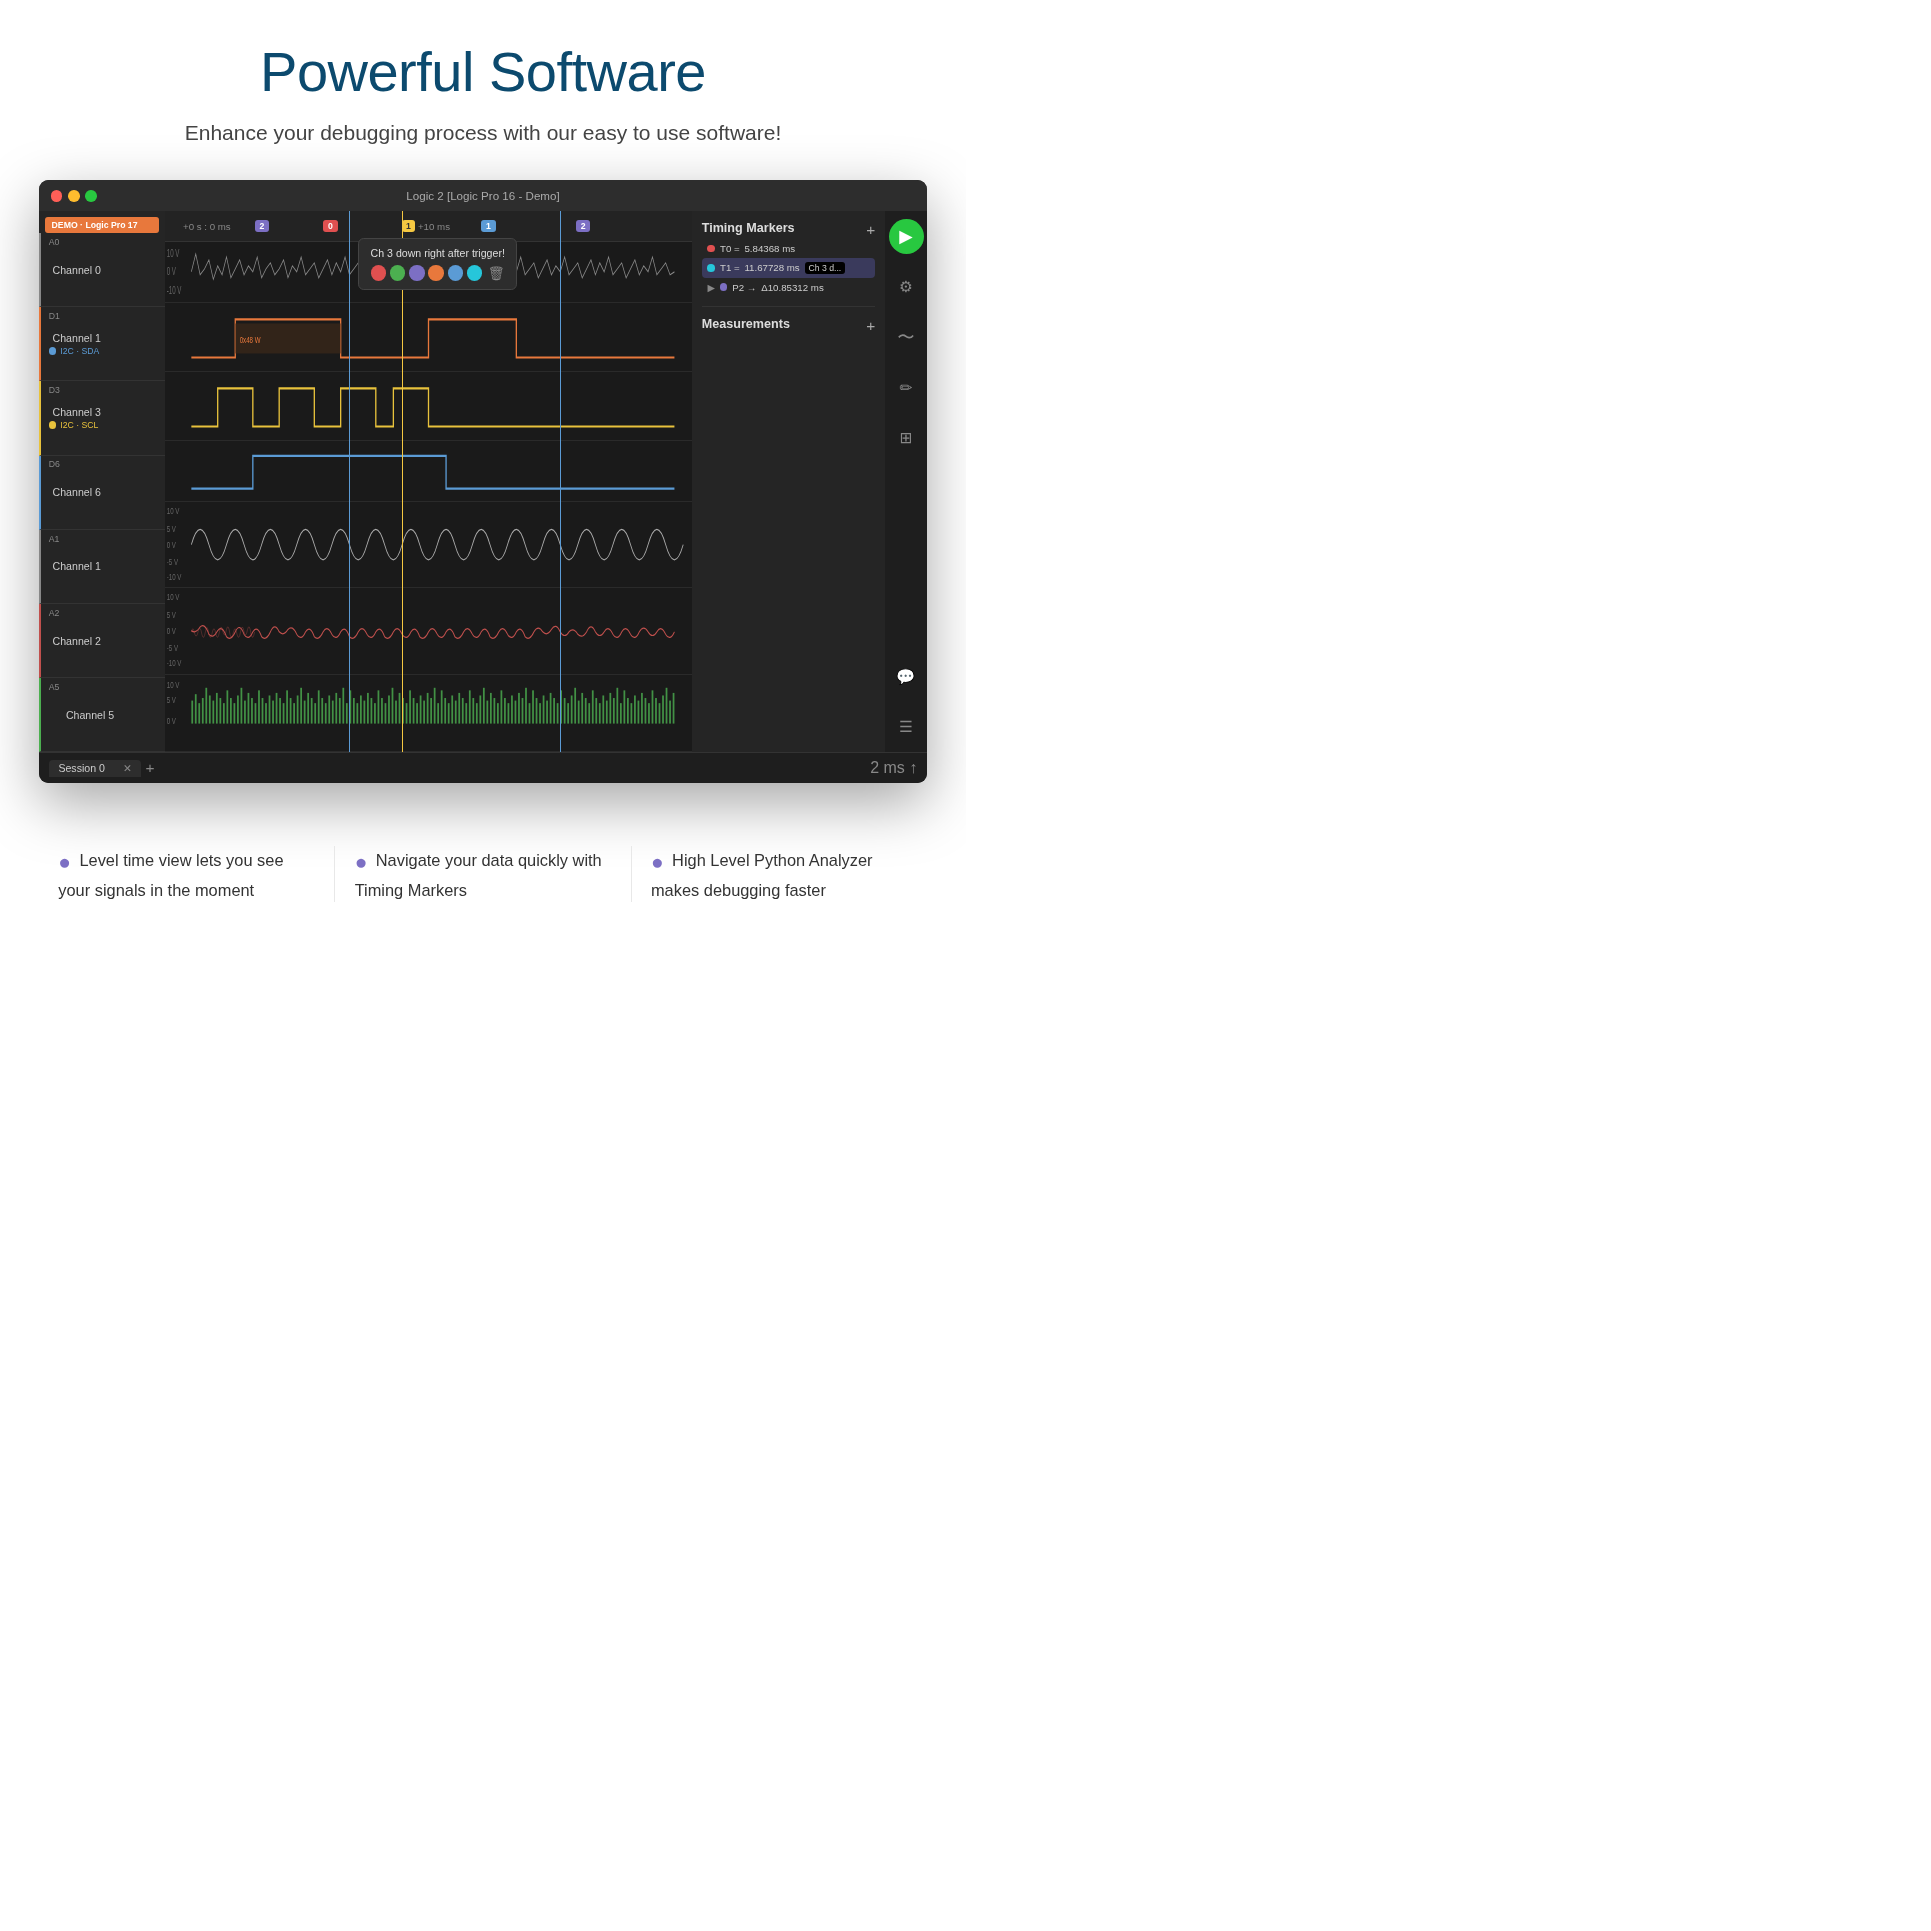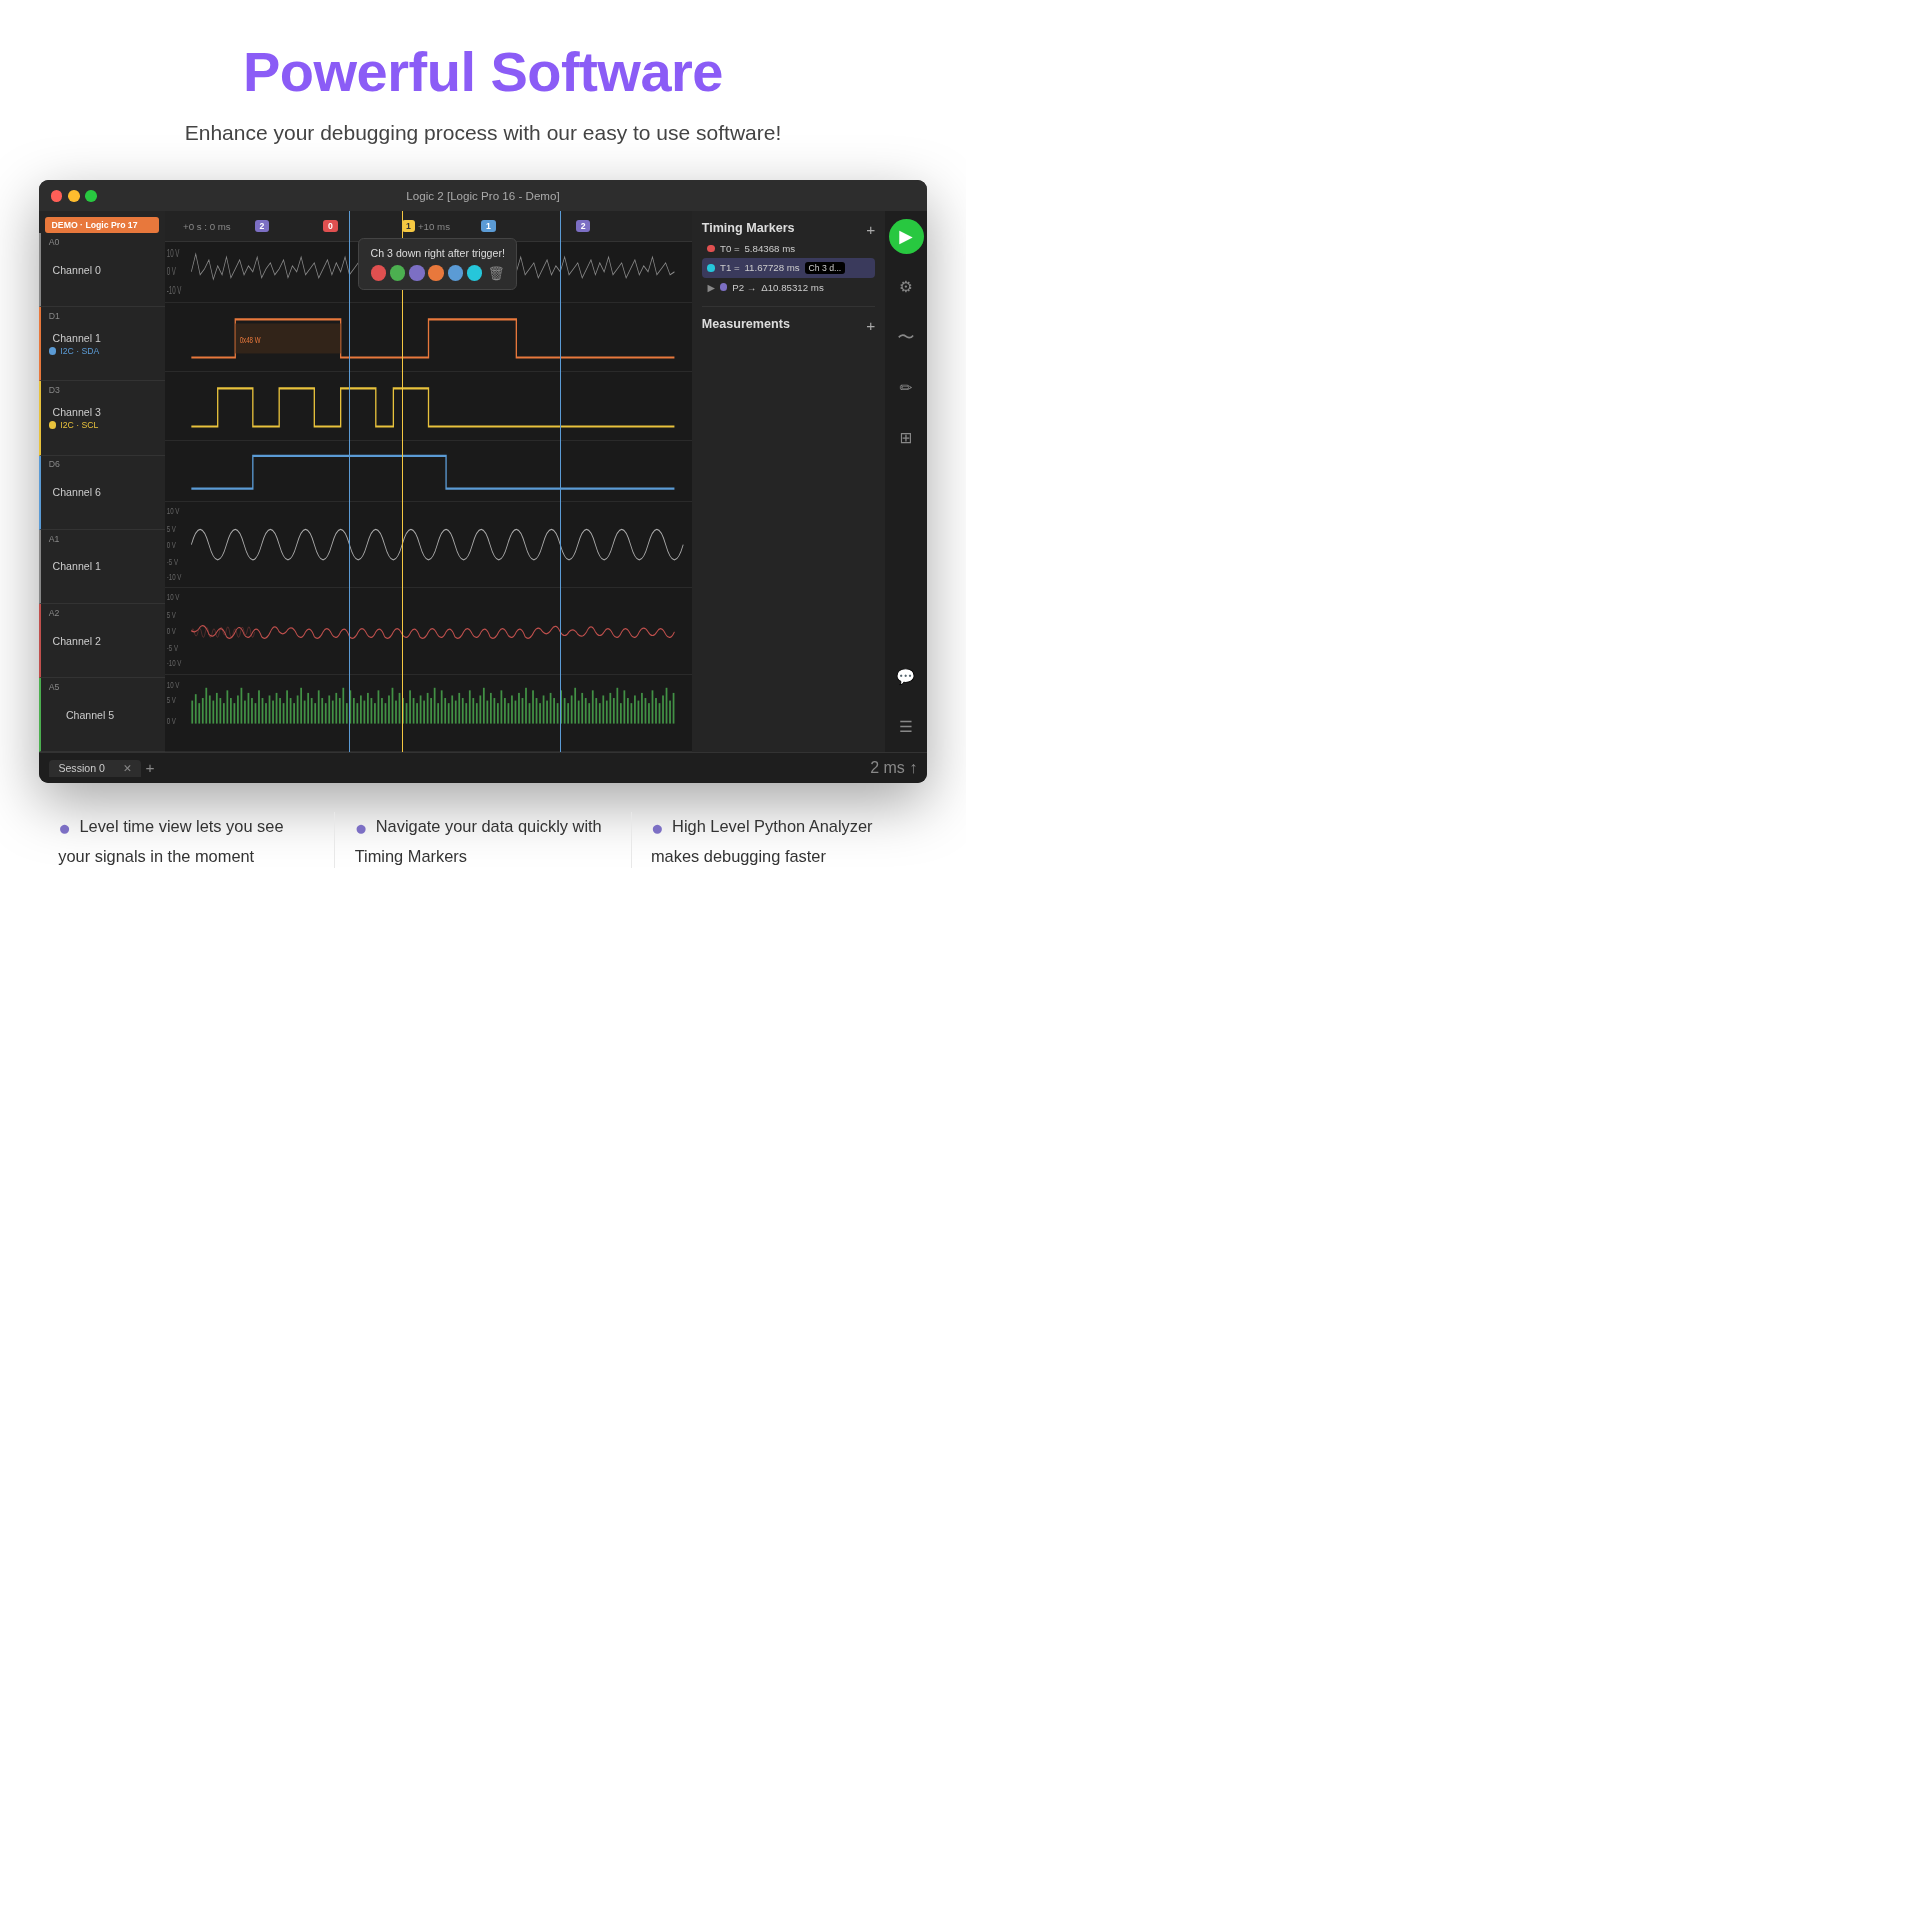--- a/index.html
+++ b/index.html
@@ -10,42 +10,42 @@
       min-height: 966px;
       display: flex;
       flex-direction: column;
       align-items: center;
       padding: 39px 39px 48px;
     }
 
     
     .page-title {
       font-size: 56px;
-      font-weight: 700;
-      color: #8b5cf6;
+      font-weight: 400;
+      color: #0c4a6e;
       text-align: center;
       margin-bottom: 17.4px;
       letter-spacing: -0.5px;
     }
     .page-subtitle {
       font-size: 21px;
       color: #444;
       text-align: center;
       margin-bottom: 35px;
       font-weight: 400;
     }
 
     
     .app-window {
       width: 100%;
       border-radius: 9.7px;
       overflow: hidden;
       box-shadow: 0 19.3px 58px rgba(0,0,0,0.35);
       background: #1e1e1e;
-      margin-bottom: 19px;
+      margin-bottom: 53px;
     }
 
     
     .title-bar {
       background: #2d2d2d;
       height: 31px;
       display: flex;
       align-items: center;
       padding: 0 11.6px;
       position: relative;

